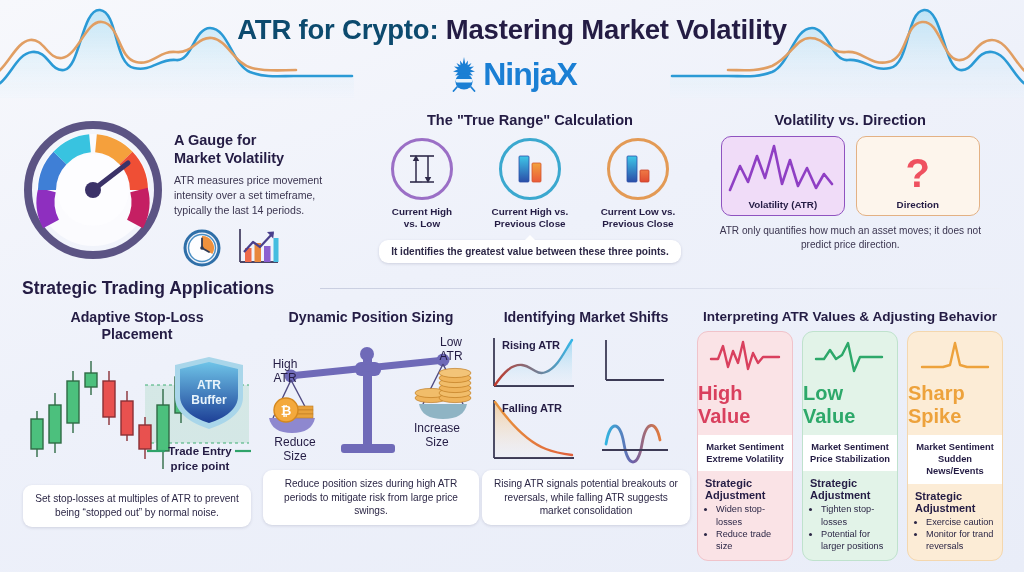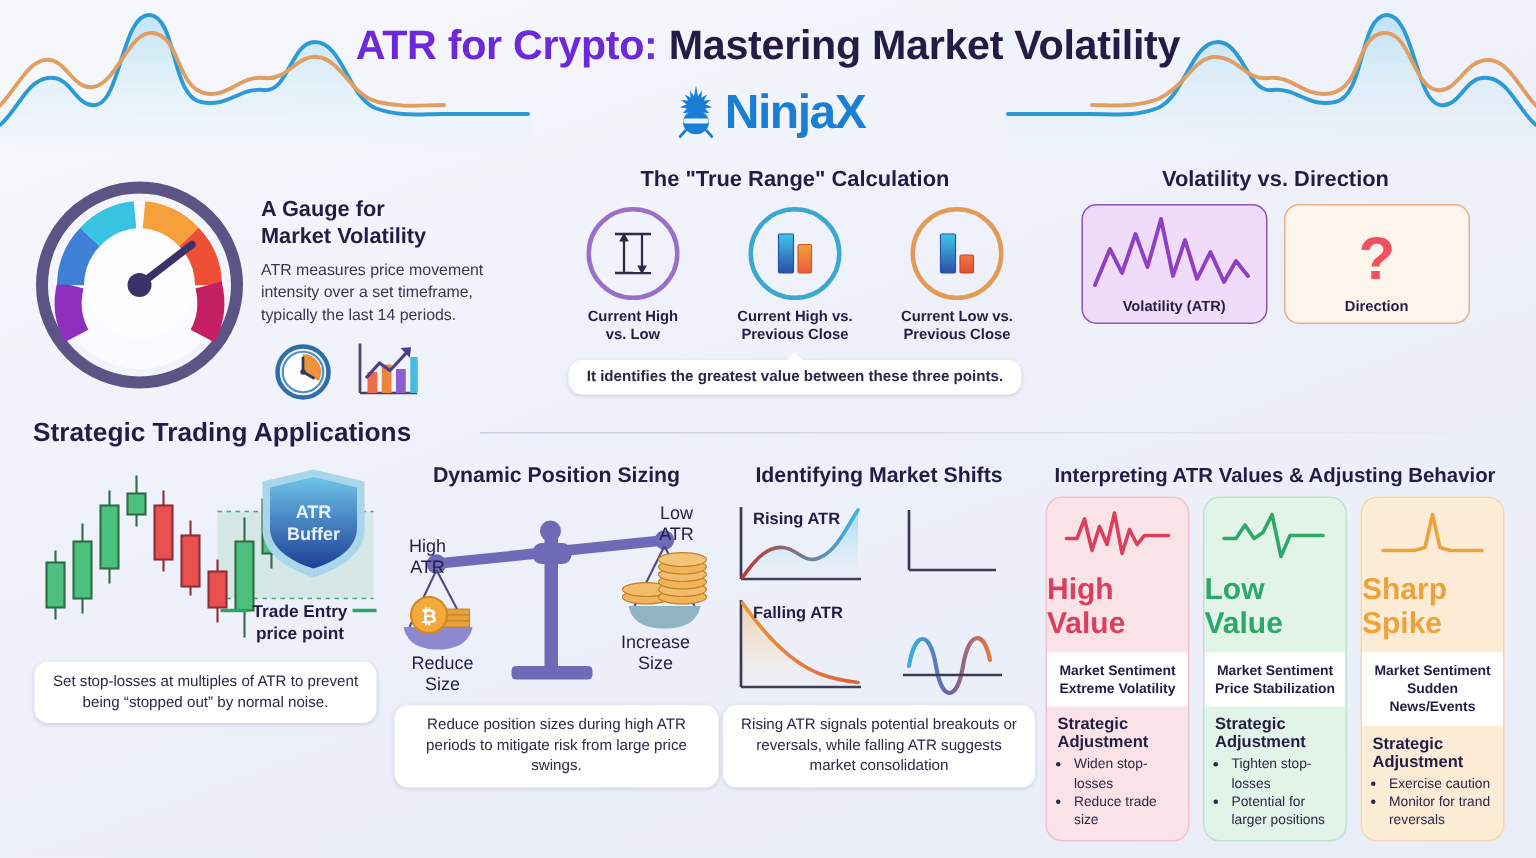--- a/index.html
+++ b/index.html
@@ -13,21 +13,21 @@
 
   
   .header{position:relative;height:102px;}
   .wave{position:absolute;top:2px;opacity:.95;}
   .wave.left{left:-6px;}
   .wave.right{right:-6px;}
   .title{
     position:absolute;top:14px;left:0;width:1024px;text-align:center;
     font-size:27.5px;font-weight:bold;letter-spacing:-.2px;z-index:4;
   }
-  .title .accent{color:#6d28d9;}
+  .title .accent{color:#0c4a6e;}
   .title .rest{color:#241c44;}
   .logo{
     position:absolute;top:56px;left:0;width:1024px;text-align:center;z-index:4;
     display:flex;align-items:center;justify-content:center;gap:2px;
   }
   .logo-word{font-size:32px;font-weight:bold;color:#1a7fd4;letter-spacing:-1px;line-height:1;}
 
   
   .sec-head{display:flex;align-items:center;gap:12px;padding:0 22px;}
   .sec-head .txt{font-size:17.5px;font-weight:bold;color:#241c44;white-space:nowrap;}
@@ -282,31 +282,36 @@
           <svg width="120" height="58" viewBox="0 0 120 58" style="position:absolute;top:3px;left:2px;">
             <path d="M6,50 L16,26 L24,42 L33,16 L41,38 L50,6 L58,44 L66,20 L74,46 L83,28 L92,48 L100,34 L108,44" fill="none" stroke="#8f3fc4" stroke-width="2.6" stroke-linejoin="round" stroke-linecap="round"></path>
           </svg>
           <div class="vd-cap">Volatility (ATR)</div>
         </div>
         <div class="vd-box dir">
           <div class="qmark">?</div>
           <div class="vd-cap">Direction</div>
         </div>
       </div>
+      <div class="vd-note">ATR only quantifies how much an asset moves; it does not predict price direction.</div>
     </div>
   </div>
 
   <div class="sec-head" style="margin-top:4px;gap:46px;">
     <span class="txt">Strategic Trading Applications</span>
     <span class="rule"></span>
   </div>
 
   <div class="bot-row">
 
     <div class="bcol c1">
+      <div class="b-title">
+        <span>Adaptive Stop-Loss</span><br>
+        <span>Placement</span>
+      </div>
       <div class="b-art">
         <svg width="236" height="130" viewBox="0 0 236 130">
           <rect x="126" y="36" width="104" height="58" fill="#3fae72" opacity=".14"></rect>
           <line x1="126" y1="36" x2="230" y2="36" stroke="#3fae72" stroke-width="1" stroke-dasharray="3,3"></line>
           <line x1="126" y1="94" x2="230" y2="94" stroke="#3fae72" stroke-width="1" stroke-dasharray="3,3"></line>
           <g stroke-width="1.4">
             <line x1="18" y1="62" x2="18" y2="108" stroke="#2f6b45"></line>
             <rect x="12" y="70" width="12" height="30" fill="#4cc07d" stroke="#2f6b45"></rect>
             <line x1="36" y1="44" x2="36" y2="104" stroke="#2f6b45"></line>
             <rect x="30" y="56" width="12" height="38" fill="#4cc07d" stroke="#2f6b45"></rect>

